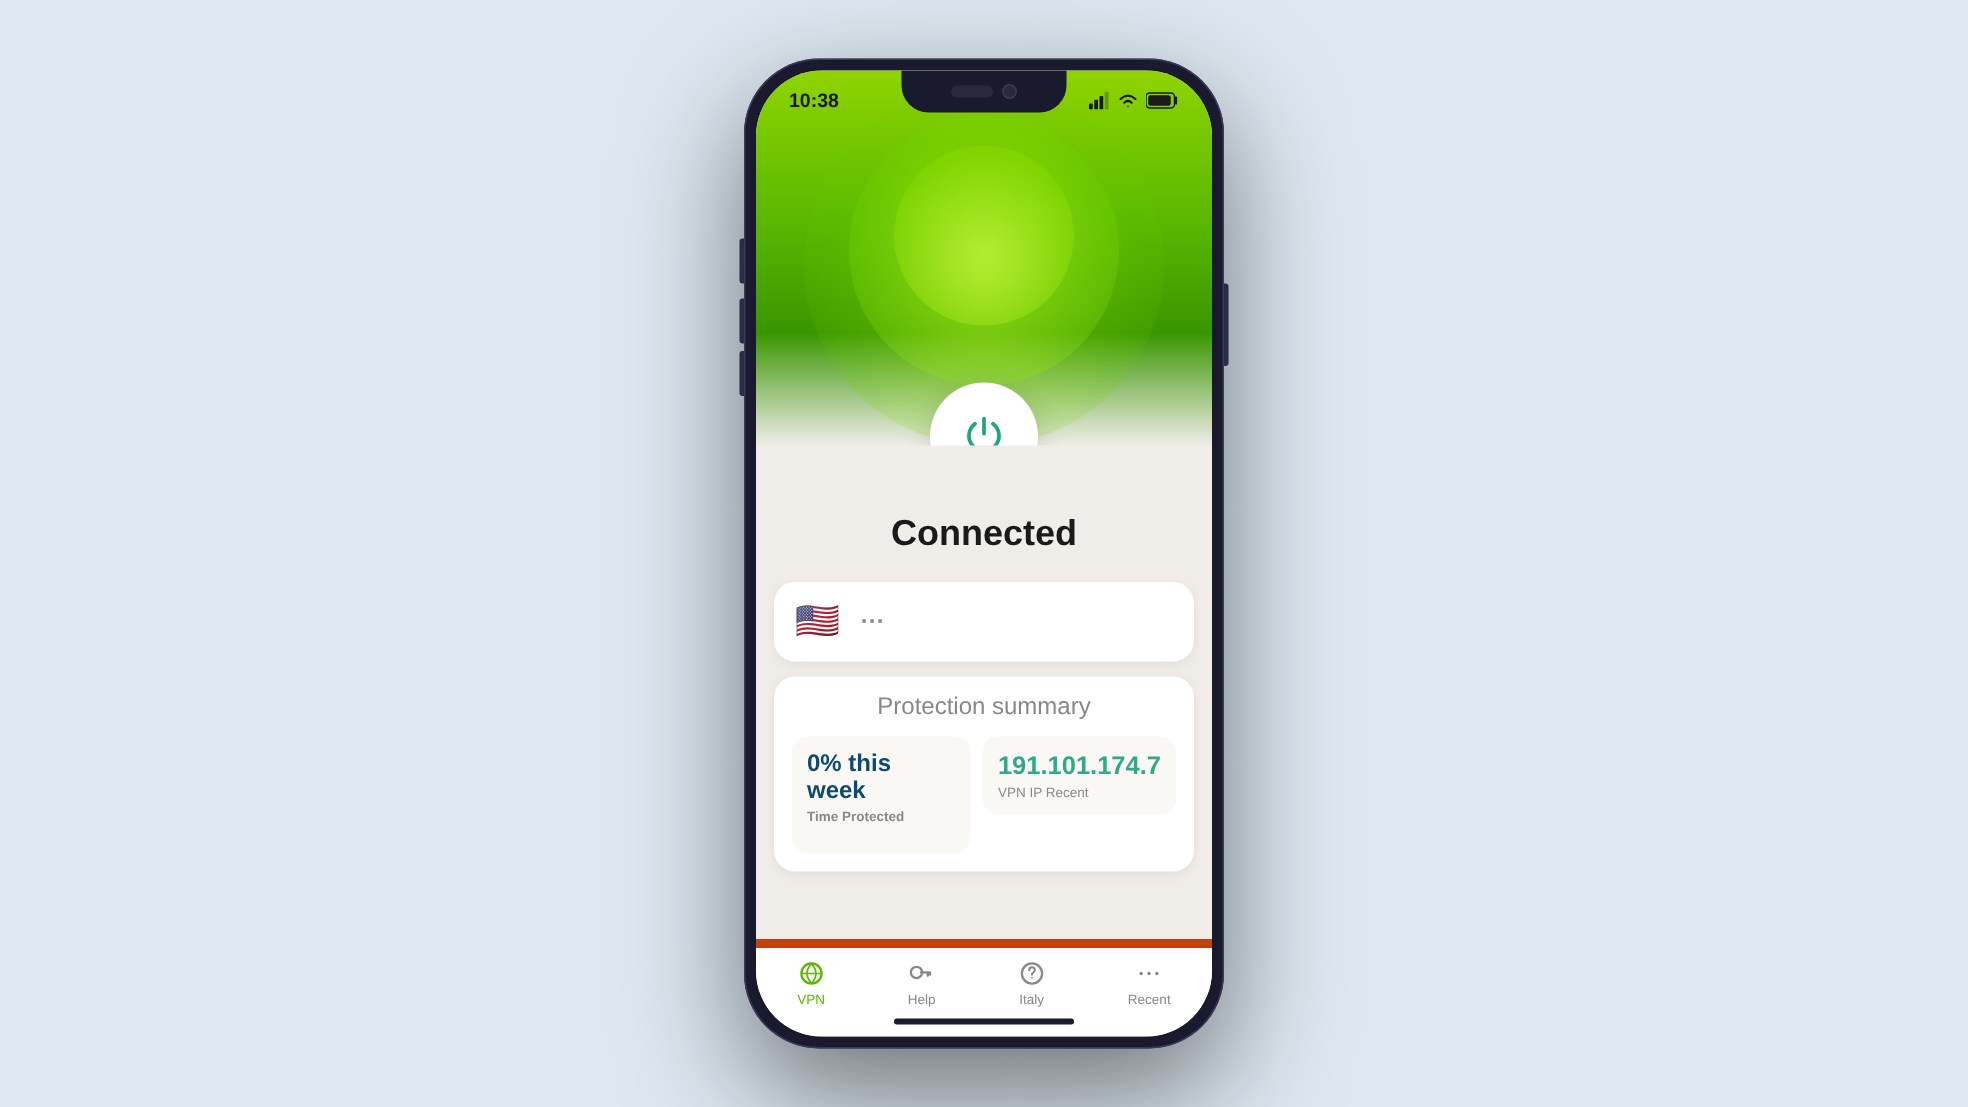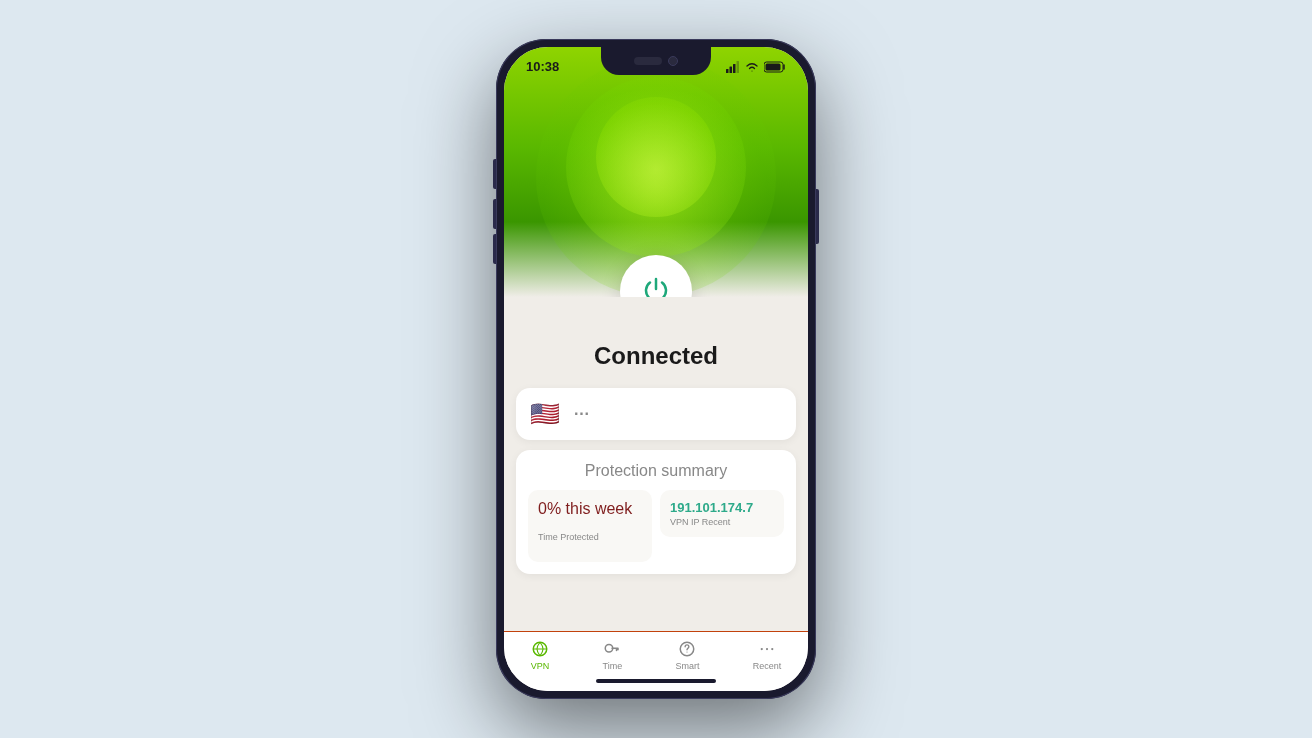--- a/index.html
+++ b/index.html
@@ -331,33 +331,34 @@
     }
 
     .protection-card {
       background: #f9f8f5;
       border-radius: 10px;
       padding: 10px;
     }
 
     .prot-percentage {
       font-size: 16px;
-      font-weight: 400;
-      color: #7f1d1d;
-      margin-bottom: 14px;
+      font-weight: 700;
+      color: #0c4a6e;
+      margin-bottom: 2px;
     }
 
     .prot-sublabel {
       font-size: 9px;
       color: #888;
       margin-bottom: 10px;
+      font-weight: bold;
     }
 
     .prot-ip {
-      font-size: 13px;
+      font-size: 17px;
       font-weight: 600;
       color: #2eaa8a;
       margin-bottom: 2px;
     }
 
     .prot-ip-label {
       font-size: 9px;
       color: #888;
     }
 
@@ -369,21 +370,21 @@
 
     .right-card {
       background: #f9f8f5;
       border-radius: 10px;
       padding: 10px;
     }
 
     
     .bottom-nav {
       background: white;
-      border-top: 1px solid #c2410c;
+      border-top: 6px solid #c2410c;
       display: flex;
       justify-content: space-around;
       align-items: center;
       padding: 8px 0 20px;
       flex-shrink: 0;
     }
 
     .nav-item {
       display: flex;
       flex-direction: column;
@@ -513,29 +514,29 @@
           <path d="M12 3 C12 3 16 8 16 12 C16 16 12 21 12 21" stroke="#5ab800" stroke-width="1.5"></path>
           <path d="M3 12 L21 12" stroke="#5ab800" stroke-width="1.5"></path>
         </svg>
         <span class="nav-label active">VPN</span>
       </div>
       <div class="nav-item">
         <svg width="18" height="18" viewBox="0 0 24 24" fill="none">
           <circle cx="8" cy="11" r="5" stroke="#888" stroke-width="2"></circle>
           <path d="M12 11 L20 11 M18 11 L18 14 M20 11 L20 13" stroke="#888" stroke-width="2" stroke-linecap="round"></path>
         </svg>
-        <span class="nav-label">Time</span>
+        <span class="nav-label">Help</span>
       </div>
       <div class="nav-item">
         <svg width="18" height="18" viewBox="0 0 24 24" fill="none">
           <circle cx="12" cy="12" r="9" stroke="#888" stroke-width="2"></circle>
           <path d="M9.5 9 C9.5 7.5 10.5 6.5 12 6.5 C13.5 6.5 14.5 7.5 14.5 9 C14.5 10.5 12 11.5 12 13" stroke="#888" stroke-width="1.8" stroke-linecap="round"></path>
           <circle cx="12" cy="16" r="0.8" fill="#888"></circle>
         </svg>
-        <span class="nav-label">Smart</span>
+        <span class="nav-label">Italy</span>
       </div>
       <div class="nav-item">
         <svg width="18" height="18" viewBox="0 0 24 24" fill="none">
           <circle cx="5" cy="12" r="1.5" fill="#888"></circle>
           <circle cx="12" cy="12" r="1.5" fill="#888"></circle>
           <circle cx="19" cy="12" r="1.5" fill="#888"></circle>
         </svg>
         <span class="nav-label">Recent</span>
       </div>
     </div>

